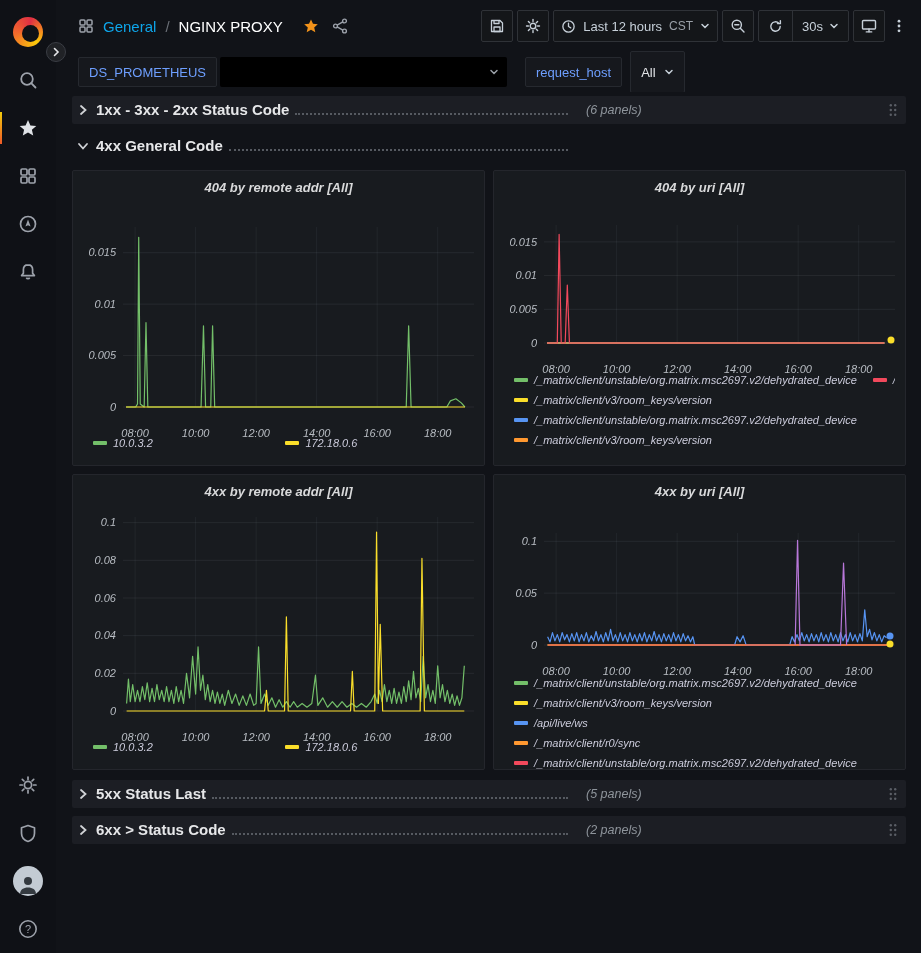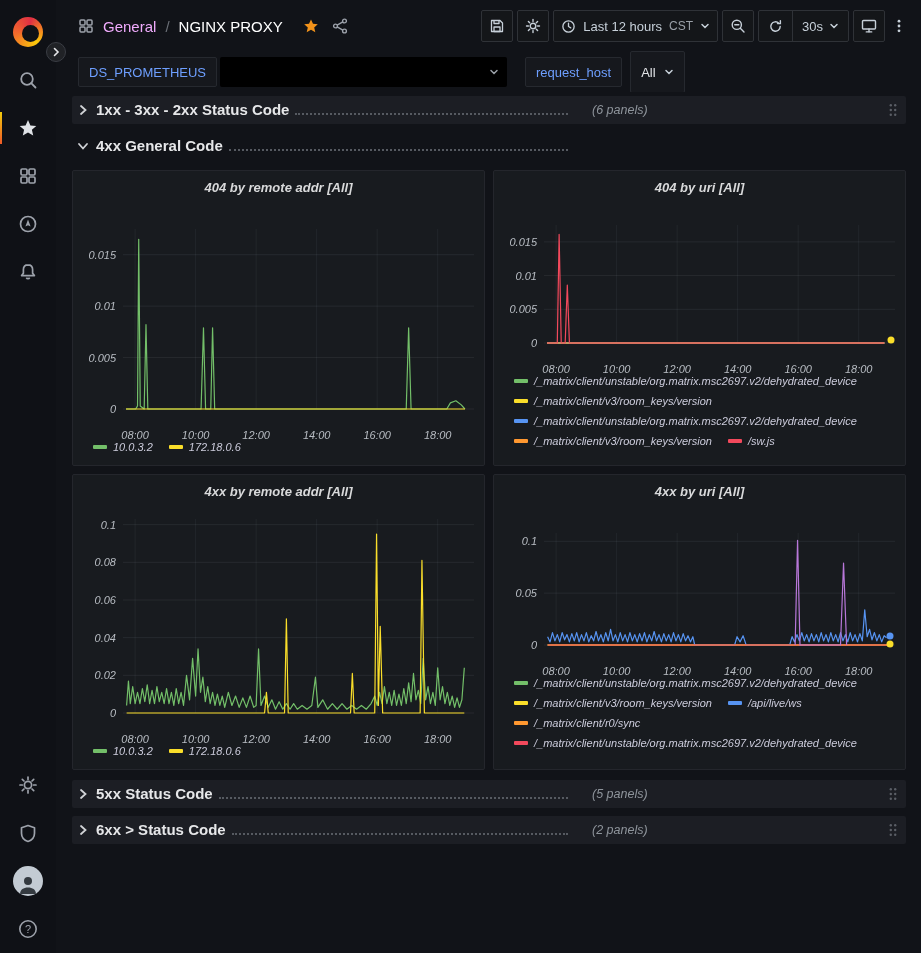--- a/index.html
+++ b/index.html
@@ -15,21 +15,21 @@
   .g-logo::after {content:""; position:absolute; width:17px; height:17px; border-radius:50%; background:#0f1116; top:8px; left:9px;}
   .active-bar {position:absolute; left:0; top:8px; width:2px; height:32px; background:linear-gradient(#f2cc0c,#f05a28);}
   .sb-bottom {margin-top:auto;}
   .avatar-circle {width:30px; height:30px; border-radius:50%; background:#c3cbd3; display:flex; align-items:flex-end; justify-content:center; overflow:hidden;}
   .collapse-fab {position:absolute; left:46px; top:42px; width:20px; height:20px; border-radius:50%; background:#202226; border:1px solid #3a3d44; display:flex; align-items:center; justify-content:center; cursor:pointer; z-index:5;}
 
   
   .main {flex:1; display:flex; flex-direction:column; min-width:0;}
   .topbar {flex:0 0 52px; height:52px; display:flex; align-items:center; padding:0 12px 0 22px; background:#111318;}
   .bc {display:flex; align-items:center; gap:9px;}
-  .bc-section {font-size:15px; color:#f0abfc; cursor:pointer;}
+  .bc-section {font-size:15px; color:#0ea5e9; cursor:pointer;}
   .bc-sep {color:#6c7077; font-size:15px;}
   .bc-title {font-size:15px; font-weight:400; color:#fff;}
   .bc-icons {display:flex; align-items:center; gap:13px; margin-left:11px;}
   .tb-right {margin-left:auto; display:flex; align-items:center; gap:4px;}
   .tb-btn {height:32px; min-width:32px; padding:0 7px; display:flex; align-items:center; justify-content:center; gap:7px;
     background:#141619; border:1px solid #2f3237; border-radius:2px; color:#c7d0d9; font-size:13px; cursor:pointer; white-space:nowrap;}
   .tb-btn.noborder {border:none; background:transparent; min-width:20px; padding:0 2px;}
   .tp-tz {font-size:12px; color:#9aa0a8;}
   .refresh-group {display:flex; align-items:stretch; height:32px; background:#141619; border:1px solid #2f3237; border-radius:2px;}
   .rg-seg {display:flex; align-items:center; gap:6px; padding:0 9px; cursor:pointer; font-size:13px; color:#c7d0d9;}
@@ -46,35 +46,35 @@
   .ml18 {margin-left:18px;} .ml8 {margin-left:8px;}
 
   
   .dash {flex:1; padding:4px 15px 0 16px; overflow:hidden; background:#111318;}
   .row-header {height:28px; display:flex; align-items:center; padding:0 8px 0 4px; margin-bottom:8px; cursor:pointer;}
   .row-header.collapsed {background:#1c1e24; border-radius:2px;}
   .row-header.expanded {margin-top:6px; margin-bottom:10px;}
   .rt-wrap {display:flex; align-items:baseline; width:474px; margin-left:6px; min-width:0;}
   .row-title {font-size:15px; font-weight:700; color:#e6e7e9; white-space:nowrap;}
   .row-dots {flex:1; border-bottom:2px dotted #565a61; margin:0 2px 4px 6px;}
-  .row-count {font-size:12.5px; font-style:italic; color:#8e949b; margin-left:22px; white-space:nowrap;}
+  .row-count {font-size:12.5px; font-style:italic; color:#8e949b; margin-left:16px; white-space:nowrap;}
   .row-handle {margin-left:auto; cursor:grab;}
 
   .panels-grid {display:grid; grid-template-columns:1fr 1fr; gap:8px; margin-bottom:10px;}
   .panel {height:296px; background:#181b1f; border:1px solid #24262c; border-radius:2px; padding:6px 10px 0; overflow:hidden; display:flex; flex-direction:column;font-style:italic;}
   .panel-title {height:22px; line-height:22px; text-align:center; font-size:13px; font-weight:600; color:#d8d9da; cursor:pointer; white-space:nowrap; overflow:hidden;}
   .chart-area {display:flex;}
   .yaxis {width:40px; flex:0 0 40px; position:relative; font-size:11px; color:#b8bdc3;}
   .yaxis span {position:absolute; right:7px; transform:translateY(-50%); white-space:nowrap;}
   .plot {flex:1; position:relative;}
   .plot svg {position:absolute; left:0; top:0; width:100%; height:100%; overflow:visible;}
   .xaxis {height:18px; margin-left:40px; position:relative; font-size:11px; color:#b8bdc3;}
   .xaxis span {position:absolute; top:20px; transform:translateX(-50%); white-space:nowrap;}
   .dot {position:absolute; width:7px; height:7px; border-radius:50%; transform:translate(-50%,-50%);}
-  .legend {display:flex; flex-wrap:wrap; gap:8px 16px; padding:14px 0 0 10px; font-size:11px; color:#ccccdc; overflow:hidden;}
+  .legend {display:flex; flex-wrap:wrap; gap:8px 16px; padding:14px 0 0 10px; font-size:11px; color:#ccccdc; overflow:hidden;flex-direction:column;}
   .l-item {display:flex; align-items:center; gap:6px; cursor:pointer; white-space:nowrap;}
   .l-marker {width:14px; height:4px; border-radius:1px; flex:0 0 14px;}
 
   .panels-grid .panel:nth-child(1) .chart-area{margin-top:30px}
   .panels-grid .panel:nth-child(1) .plot{height:180px}
   .panels-grid .panel:nth-child(2) .chart-area{margin-top:26px}
   .panels-grid .panel:nth-child(2) .plot{height:118px}
   .panels-grid .panel:nth-child(3) .chart-area{margin-top:16px}
   .panels-grid .panel:nth-child(3) .plot{height:194px}
   .panels-grid .panel:nth-child(4) .chart-area{margin-top:30px}
@@ -526,21 +526,21 @@
               </div>
             </div>
           </section>
         </div>
 
       <div class="row-header collapsed">
         <svg class="icon" width="14" height="14" viewBox="0 0 14 14" fill="none" stroke="#d0d2d6" stroke-width="1.8" stroke-linecap="round">
           <polyline points="5,3 9.5,7 5,11"></polyline>
         </svg>
         <span class="rt-wrap">
-          <span class="row-title">5xx Status Code</span>
+          <span class="row-title">5xx Status Last</span>
           <span class="row-dots"></span>
         </span>
         <span class="row-count">(5 panels)</span>
         <svg class="row-handle" width="10" height="14" viewBox="0 0 10 14">
           <circle cx="2.8" cy="2.2" r="1.2" fill="#5b5f66"></circle>
             <circle cx="7.2" cy="2.2" r="1.2" fill="#5b5f66"></circle>
           <circle cx="2.8" cy="7" r="1.2" fill="#5b5f66"></circle>
             <circle cx="7.2" cy="7" r="1.2" fill="#5b5f66"></circle>
           <circle cx="2.8" cy="11.8" r="1.2" fill="#5b5f66"></circle>
             <circle cx="7.2" cy="11.8" r="1.2" fill="#5b5f66"></circle>

